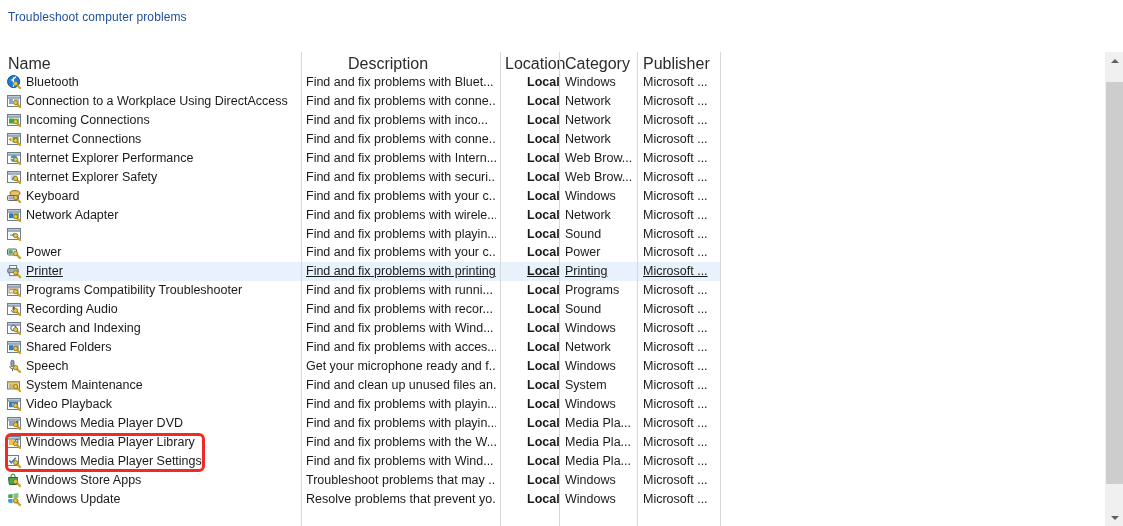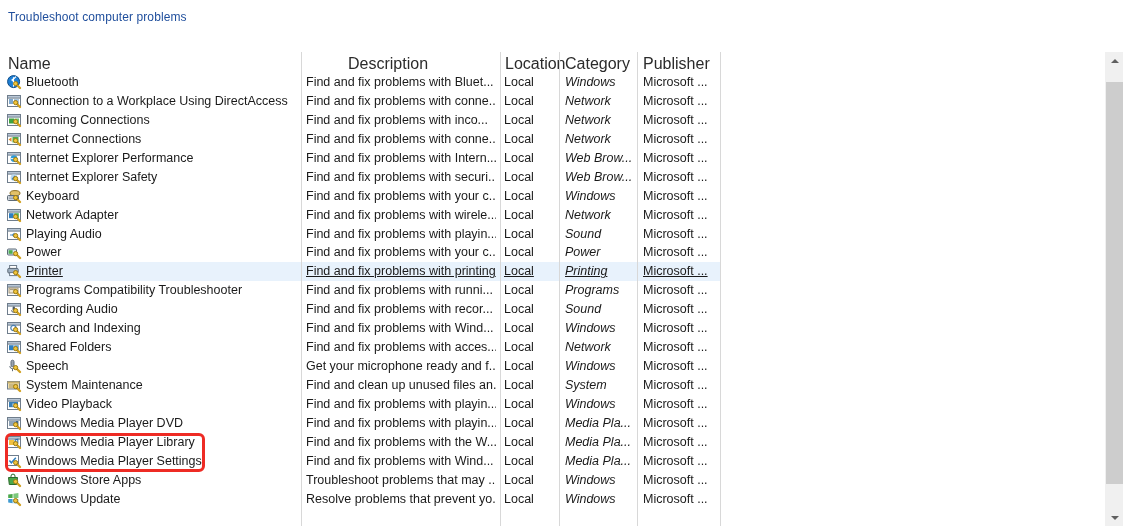--- a/index.html
+++ b/index.html
@@ -72,22 +72,22 @@
     color: #1a1a1a;
     white-space: nowrap;
     overflow: hidden;
     line-height: 15px;
   }
   .row.hover .cell {
     text-decoration: underline;
   }
   .c-name   { left: 26px;  width: 272px; }
   .c-desc   { left: 306px; width: 190px; }
-  .c-loc    { left: 504px; width: 50px;  }
-  .c-cat    { left: 565px; width: 68px; font-style: italic;  }
+  .c-loc    { left: 527px; width: 50px; font-weight: bold;  }
+  .c-cat    { left: 565px; width: 68px;  }
   .c-pub    { left: 643px; width: 74px;  }
   .icon {
     position: absolute;
     left: 7px;
     top: 2px;
     width: 15px;
     height: 15px;
   }
   .icon svg { display: block; }
   
@@ -295,21 +295,20 @@
       <div class="row">
         <span class="icon">
           <svg width="15" height="15" viewBox="0 0 15 15">
             <rect x="0.5" y="1.5" width="13" height="11" fill="#ffffff" stroke="#6f7d8c"></rect>
             <rect x="0.5" y="1.5" width="13" height="2.6" fill="#b9c7d6" stroke="#6f7d8c"></rect>
             <path d="M3 7.4h2l2.4-2v5l-2.4-2H3z" fill="#4f8fc6"></path>
             <path d="M8.5 8.5l4.5 4.5" stroke="#d0a020" stroke-width="2.4" stroke-linecap="round" fill="none"></path>
             <circle cx="8.6" cy="8.6" r="2.1" fill="#f2c53d" stroke="#9a7a12"></circle>
           </svg>
         </span>
-        <div class="cell c-name">Playing Audio</div>
         <div class="cell c-desc">Find and fix problems with playin...</div>
         <div class="cell c-loc">Local</div>
         <div class="cell c-cat">Sound</div>
         <div class="cell c-pub">Microsoft ...</div>
       </div>
       <div class="row">
         <span class="icon">
           <svg width="15" height="15" viewBox="0 0 15 15">
             <rect x="0.5" y="4" width="9" height="6" rx="1" fill="#d6e2ee" stroke="#5d6a77"></rect>
             <rect x="1.6" y="5.2" width="4" height="3.6" fill="#4caf50"></rect>

